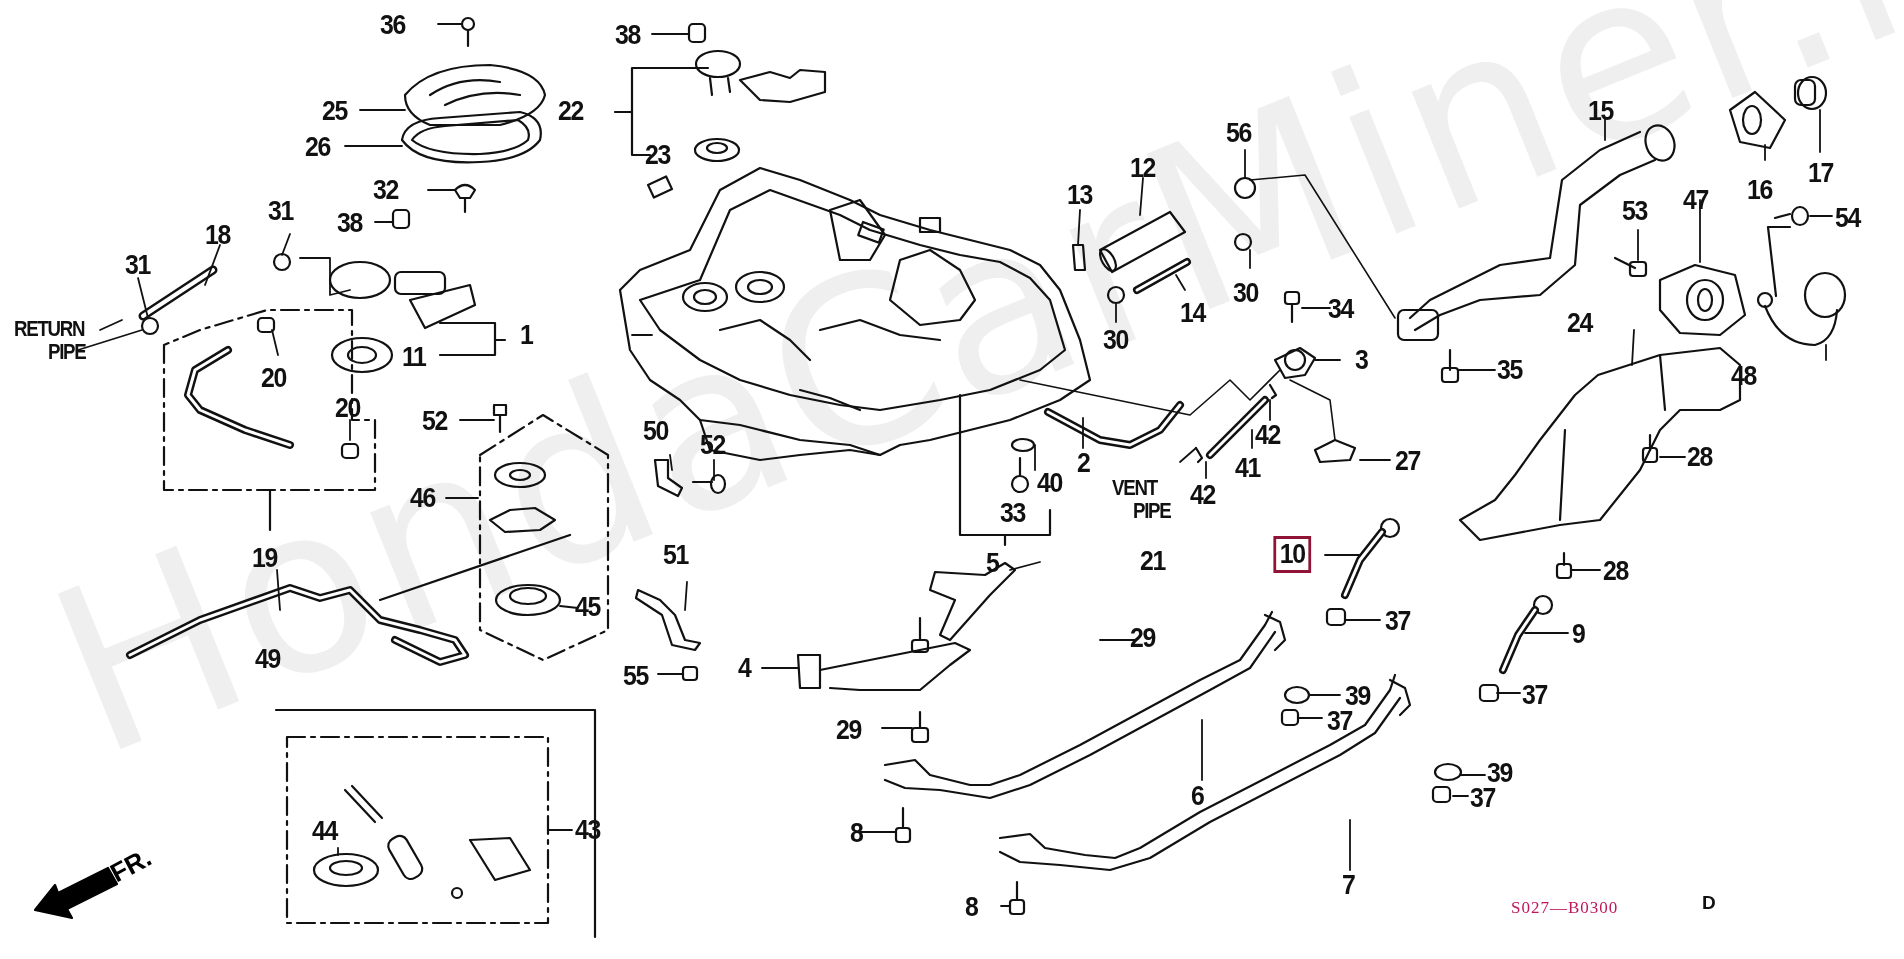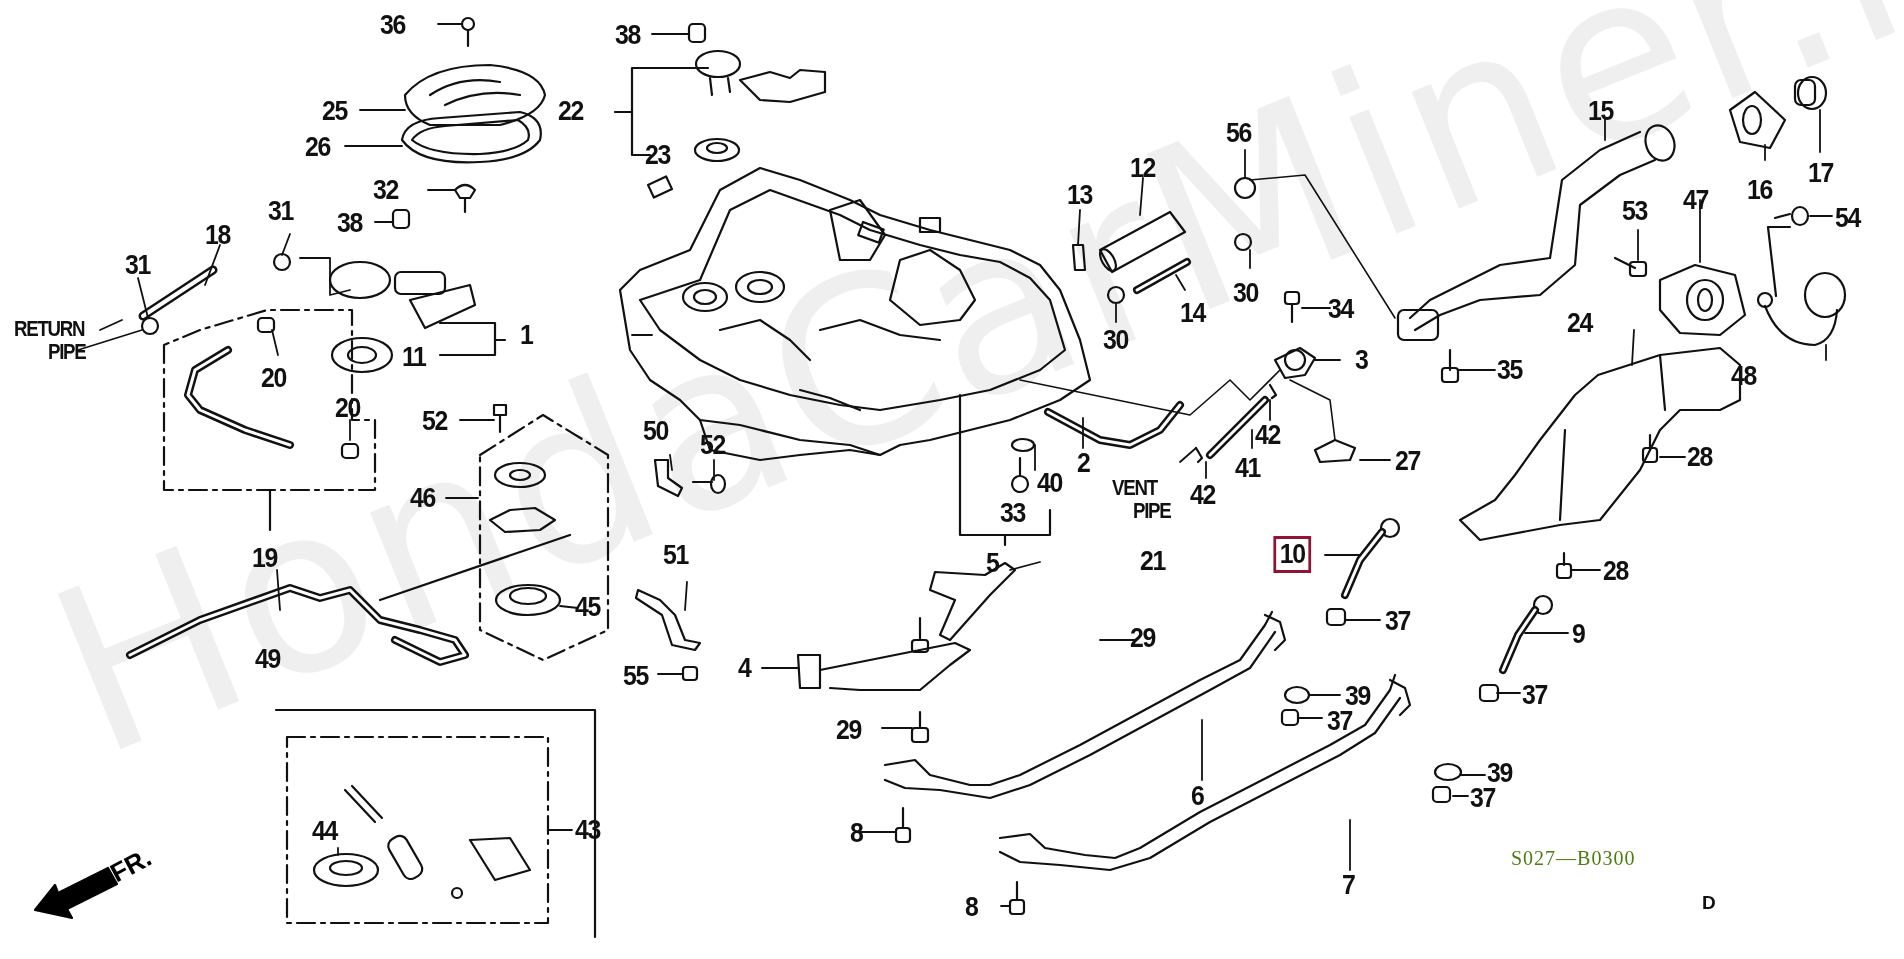--- a/index.html
+++ b/index.html
@@ -6,22 +6,22 @@
   body { width:1904px; height:959px; position:relative; overflow:hidden;
          font-family:"Liberation Sans", sans-serif; }
   #stage { position:absolute; left:0; top:0; width:1904px; height:959px; }
   svg { position:absolute; left:0; top:0; }
   .callout { position:absolute; font-family:"Liberation Sans", sans-serif;
              font-weight:bold; font-size:27px; color:#111; letter-spacing:-1.5px;
              line-height:1; white-space:nowrap; cursor:pointer; transform:scaleX(0.92); transform-origin:left top; }
   .callout.hl { outline:3px solid #8f1436; outline-offset:2px; padding:0 2px; background:#fff; }
   .word { position:absolute; font-family:"Liberation Sans", sans-serif; font-weight:bold;
           font-size:22px; color:#111; letter-spacing:-1.5px; line-height:1; transform:scaleX(0.85); transform-origin:left top; }
-  .code { position:absolute; left:1511px; top:847px; font-family:"Liberation Serif", serif;
-          font-size:20px; color:#4d7c0f; letter-spacing:1px; }
+  .code { position:absolute; left:1511px; top:898px; font-family:"Liberation Serif", serif;
+          font-size:17px; color:#be185d; letter-spacing:1px; }
   .rev { position:absolute; left:1702px; top:892px; font-family:"Liberation Sans", sans-serif;
          font-weight:bold; font-size:19px; color:#111; }
   .watermark { position:absolute; left:20px; top:560px; font-family:"DejaVu Sans", sans-serif;
                font-size:230px; color:#efefef; transform:rotate(-22deg); transform-origin:left top;
                white-space:nowrap; letter-spacing:4px; pointer-events:none; }
   .fr { position:absolute; left:110px; top:850px; font-family:"Liberation Sans", sans-serif;
         font-weight:bold; font-size:26px; color:#000; transform:rotate(-28deg); }
 </style>
 </head>
 <body>

